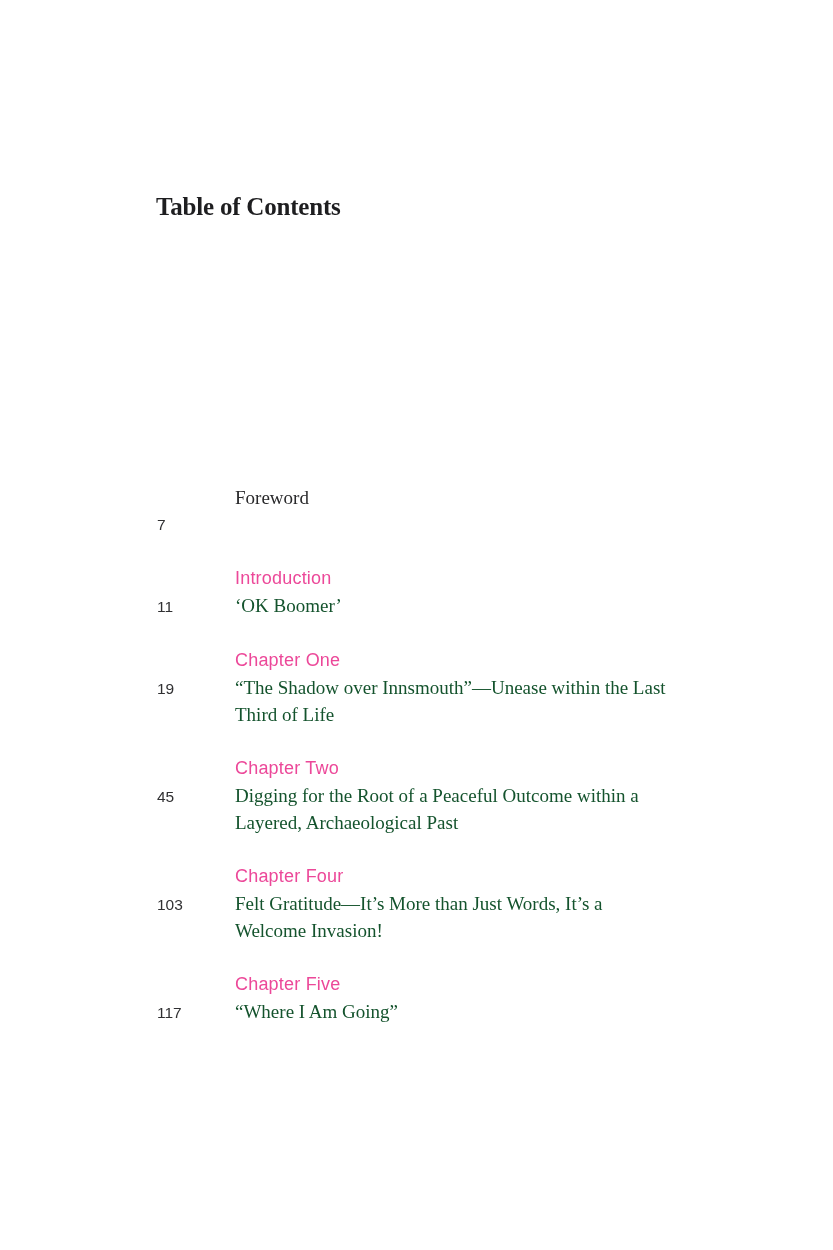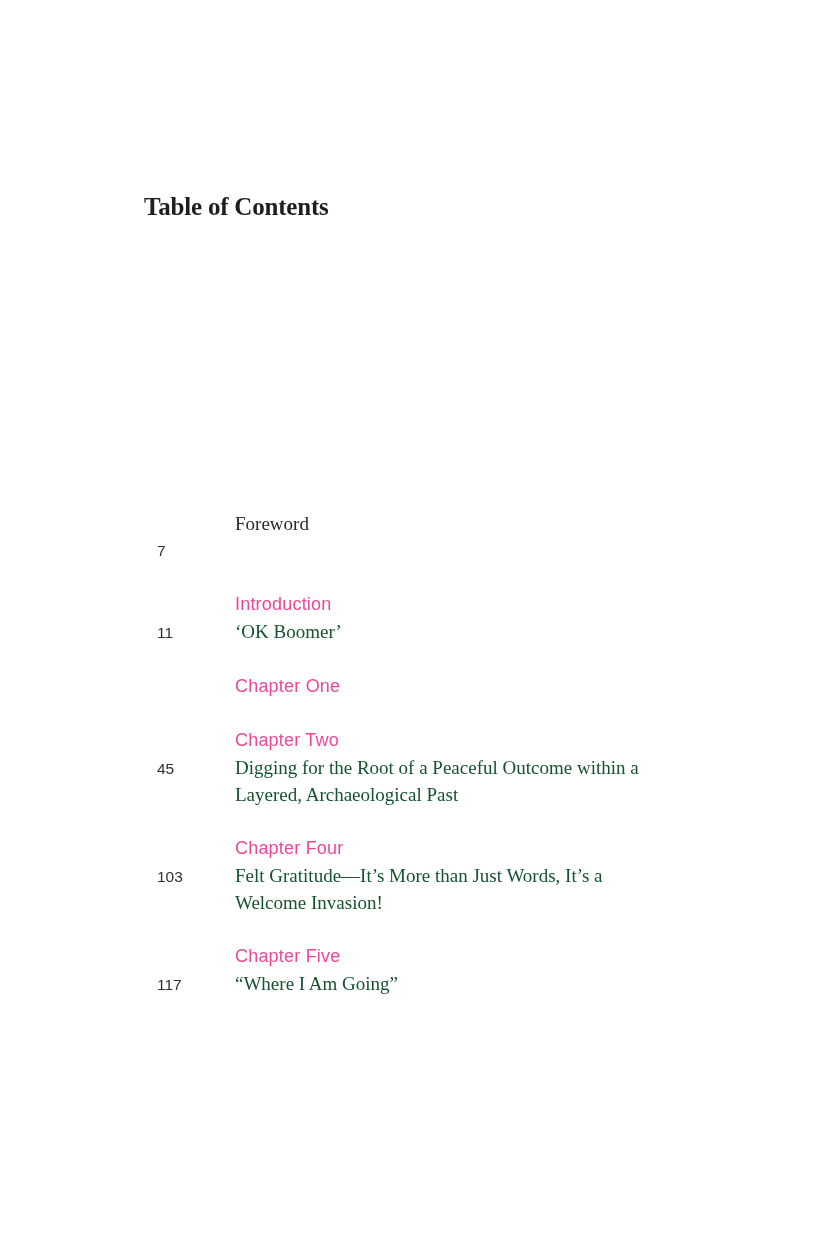--- a/index.html
+++ b/index.html
@@ -9,33 +9,33 @@
   }
   .page {
     position: relative;
     width: 833px;
     height: 1250px;
     background: #ffffff;
     overflow: hidden;
   }
   .doc-title {
     position: absolute;
-    left: 144px;
+    left: 156px;
     top: 176px;
     font-family: "Liberation Serif", "DejaVu Serif", serif;
     font-weight: 700;
     font-size: 25px;
     line-height: 28px;
     letter-spacing: -0.2px;
     color: #1e1e20;
   }
   .toc {
     position: absolute;
     left: 157px;
-    top: 510px;
+    top: 484px;
     display: flex;
     flex-direction: column;
     gap: 27px;
   }
   .toc-entry { }
   .toc-row {
     display: flex;
     align-items: baseline;
   }
   .num-col {
@@ -99,20 +99,25 @@
         <div class="num-col">11</div>
         <div class="entry-title">‘OK Boomer’</div>
       </div>
     </div>
 
     <div class="toc-entry">
       <div class="toc-row">
         <div class="num-col"></div>
         <div class="entry-heading">Chapter One</div>
       </div>
+      <div class="toc-row">
+        <div class="num-col">19</div>
+        <div class="entry-title">“The Shadow over Innsmouth”—Unease within the Last
+Third of Life</div>
+      </div>
     </div>
 
     <div class="toc-entry">
       <div class="toc-row">
         <div class="num-col"></div>
         <div class="entry-heading">Chapter Two</div>
       </div>
       <div class="toc-row">
         <div class="num-col">45</div>
         <div class="entry-title">Digging for the Root of a Peaceful Outcome within a

